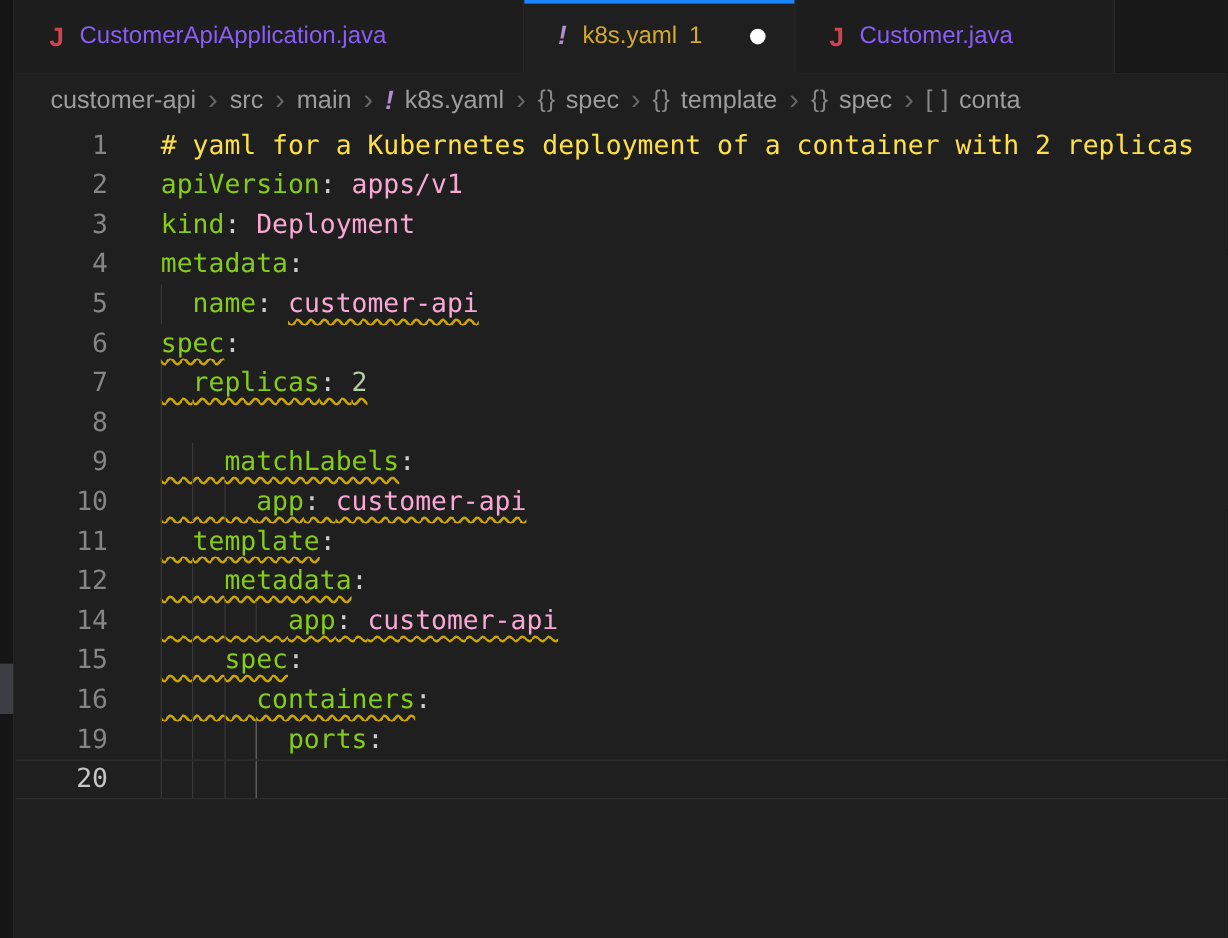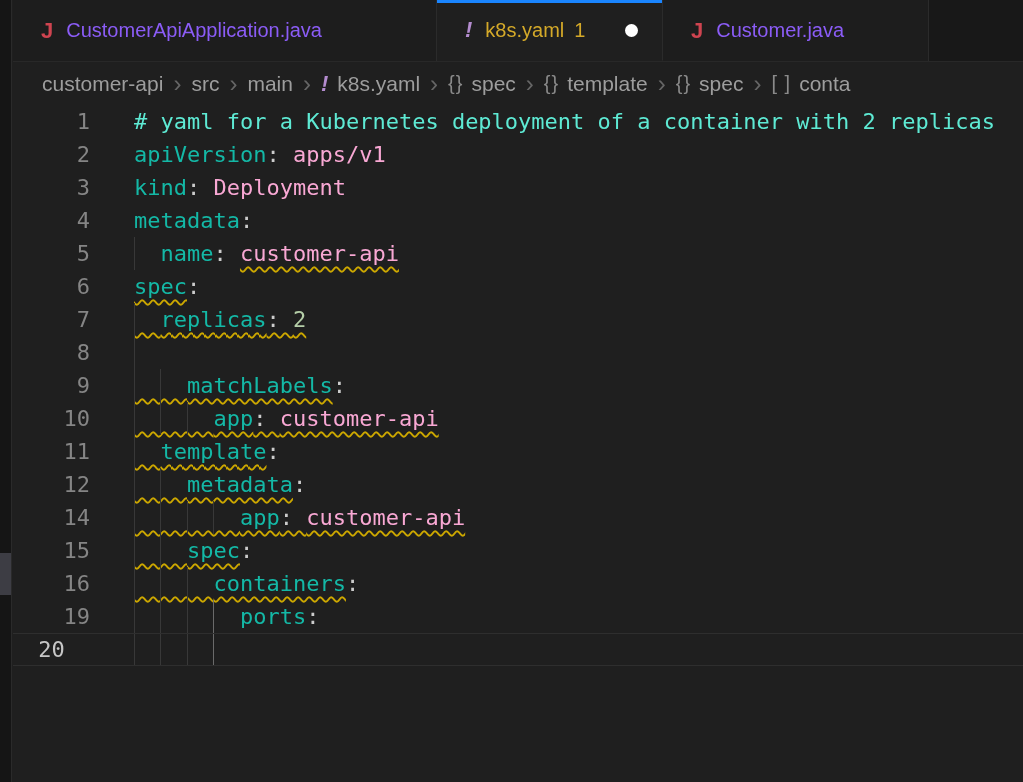--- a/index.html
+++ b/index.html
@@ -32,26 +32,26 @@
   .bc-item{display:flex;align-items:center;cursor:pointer;}
   .bc-sep{margin:0 10px;color:#666666;font-size:24px;line-height:1;}
   .bc-sym{color:#8a8a8a;margin-right:8px;font-size:20px;letter-spacing:1px;}
   .bc-yaml{color:#b48ccf;font-weight:bold;font-style:italic;margin-right:9px;font-size:22px;}
   
   .editor{position:relative;background:#1f1f1f;height:677px;overflow:hidden;
           font-family:"DejaVu Sans Mono",monospace;}
   .line{position:relative;display:flex;height:33px;line-height:33px;font-size:22px;}
   .line.cur{box-sizing:border-box;border-top:1px solid #2e2e2e;border-bottom:1px solid #2e2e2e;line-height:31px;}
   .ln{flex:none;width:77px;text-align:right;color:#858585;user-select:none;}
-  .line.cur .ln{color:#c6c6c6;text-align:center;}
+  .line.cur .ln{color:#c6c6c6;}
   .code{margin:0;padding:0 0 0 44px;white-space:pre;font-family:inherit;font-size:inherit;line-height:inherit;}
-  .tk{color:#14b8a6;}  
+  .tk{color:#84cc16;}  
   .tv{color:#f9a8d4;}  
   .tn{color:#b5cea8;}  
-  .tc{color:#5eead4;}  
+  .tc{color:#fde047;}  
   .tp,.tw{color:#cccccc;} 
   .u{text-decoration-line:underline;text-decoration-style:wavy;text-decoration-color:#cca700;
      text-decoration-thickness:2px;text-underline-offset:5px;text-decoration-skip-ink:none;}
   .guide{position:absolute;top:0;bottom:0;width:1px;background:#383838;}
   .guide.ag{background:#6a6a6a;}
 </style>
 </head>
 <body>
 
 <div class="window">

